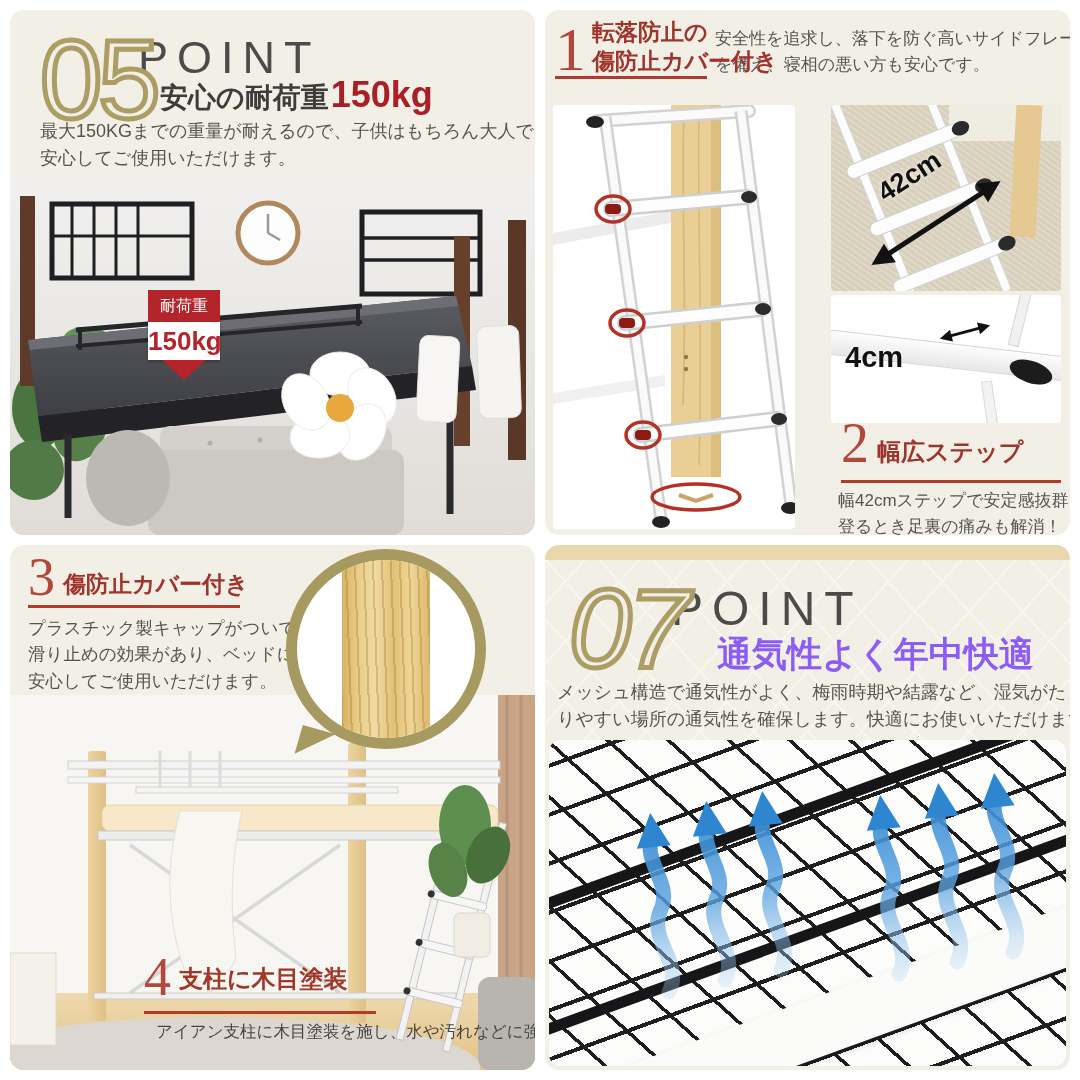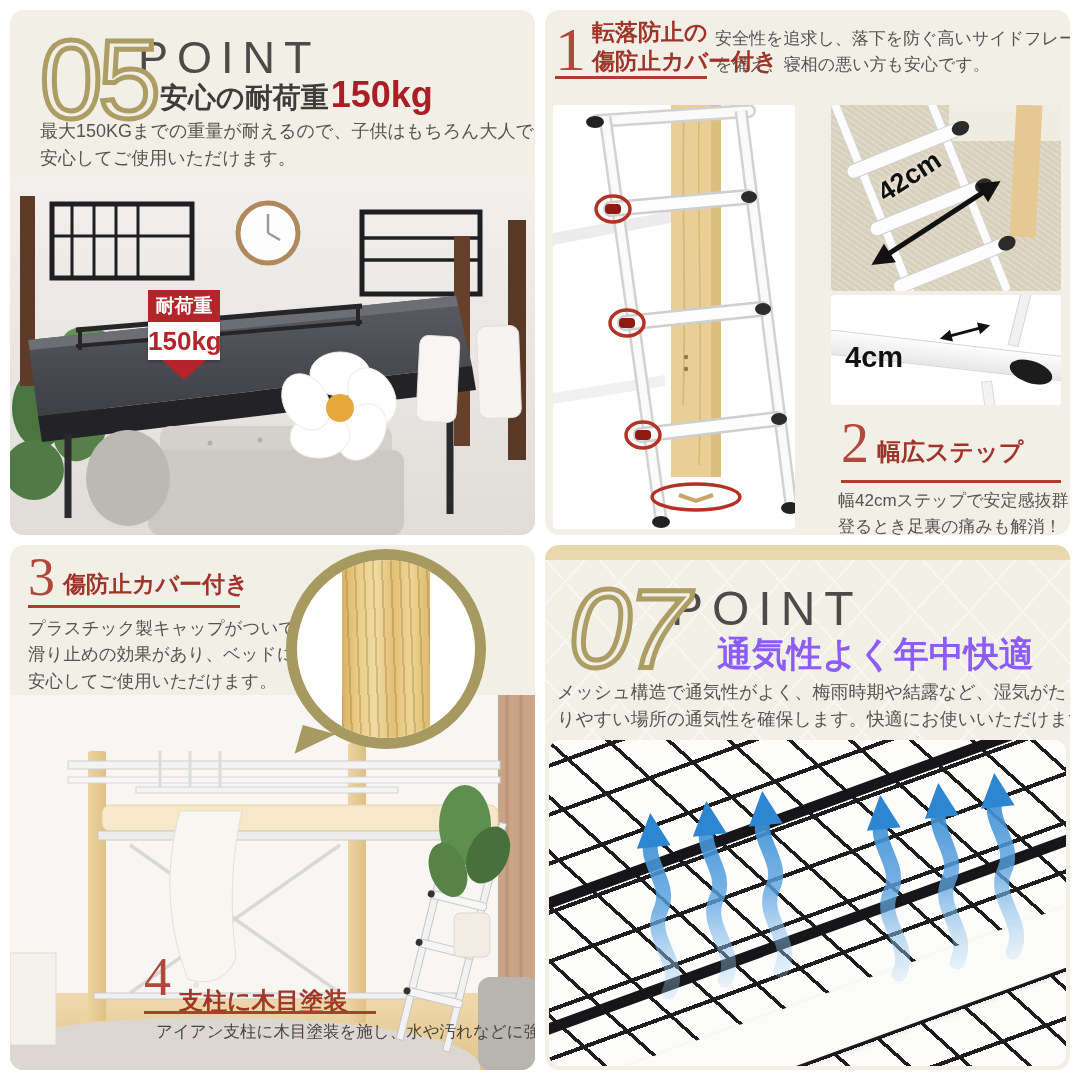--- a/index.html
+++ b/index.html
@@ -27,37 +27,37 @@
   
   .p-tl .big-num{left:30px;top:14px;}
   .p-tl .point-label{left:128px;top:22px;}
   .tl-title{position:absolute;left:150px;top:64px;z-index:4;display:flex;align-items:baseline;white-space:nowrap;}
   .tl-title .main{font-size:28px;font-weight:bold;color:#3c3c3a;}
   .tl-title .accent{font-size:36px;font-weight:bold;color:#aa1e26;margin-left:2px;}
   .tl-body{position:absolute;left:30px;top:108px;}
   .photo-tl{position:absolute;left:0;top:168px;width:525px;height:357px;background:linear-gradient(#f1f0ee,#e0ddd8);}
   .photo-tl svg{position:absolute;left:0;top:0;}
   .load-badge{position:absolute;left:138px;top:112px;width:72px;text-align:center;z-index:5;}
-  .load-badge .bt{background:#b3252b;color:#fff;font-size:19px;font-weight:bold;line-height:32px;height:32px;}
+  .load-badge .bt{background:#b3252b;color:#fff;font-size:16px;font-weight:normal;line-height:32px;height:32px;}
   .load-badge .bv{background:#ffffff;color:#b3252b;font-size:26px;font-weight:bold;line-height:38px;height:38px;box-shadow:0 2px 3px rgba(0,0,0,.25);}
   .load-badge .ba{width:0;height:0;margin:0 auto;border-left:22px solid transparent;border-right:22px solid transparent;border-top:20px solid #b3252b;}
 
   
   .tr-hdr{position:absolute;left:10px;top:8px;display:flex;z-index:2;}
   .tr-hdr .red-num{font-size:62px;margin-top:4px;}
   .tr-hdr .ttl{margin-left:6px;}
   .tr-hdr .ttl div{font-size:23px;line-height:1.25;}
   .tr-underline{position:absolute;left:10px;top:66px;width:152px;}
   .tr-desc{position:absolute;left:170px;top:16px;width:350px;font-size:17px;}
   .tr-photo-l{position:absolute;left:8px;top:95px;width:242px;height:424px;background:#ffffff;border-radius:4px;}
   .tr-photo-42{position:absolute;left:286px;top:95px;width:230px;height:186px;border-radius:4px;overflow:hidden;
                background:#d9d0bb;background-image:repeating-linear-gradient(35deg,rgba(255,255,255,.20) 0 2px,rgba(0,0,0,0) 2px 5px);}
   .dim42{position:absolute;left:44px;top:56px;transform:rotate(-33deg);text-align:center;}
   .dim42 .t{font-size:27px;font-weight:900;color:#101010;text-shadow:0 0 4px rgba(255,255,255,.8);}
-  .tr-photo-4{position:absolute;left:286px;top:285px;width:230px;height:110px;background:#ffffff;border-radius:4px;overflow:hidden;}
+  .tr-photo-4{position:absolute;left:286px;top:285px;width:230px;height:128px;background:#ffffff;border-radius:4px;overflow:hidden;}
   .tube{position:absolute;left:-10px;top:48px;width:252px;height:23px;border-radius:12px;background:linear-gradient(#fdfdfd,#e7e7e7);
         border:1px solid #d5d5d5;transform:rotate(6.5deg);}
   .tube-foot{position:absolute;right:8px;top:66px;width:44px;height:22px;background:#1c1c1c;border-radius:50%;transform:rotate(18deg);}
   .tube-leg{position:absolute;right:34px;top:-18px;width:9px;height:68px;background:#f1f1f1;border:1px solid #d8d8d8;transform:rotate(14deg);}
   .tube-leg2{position:absolute;right:66px;top:86px;width:9px;height:42px;background:#f3f3f3;border:1px solid #dadada;transform:rotate(-8deg);}
   .dim4{position:absolute;left:14px;top:46px;font-size:29px;font-weight:900;color:#101010;}
   .arr-sm{position:absolute;left:108px;top:28px;transform:rotate(-15deg);}
   .tr-hdr2{position:absolute;left:296px;top:408px;display:flex;align-items:flex-start;}
   .tr-hdr2 .red-num{font-size:56px;}
   .tr-hdr2 .red-title{font-size:24px;margin:18px 0 0 8px;white-space:nowrap;}
@@ -75,21 +75,21 @@
   .wood-bar{width:88px;height:100%;margin:0 auto;
             background:linear-gradient(90deg,#d9b264 0%,#e9cd87 18%,#f0dba2 38%,#e3c177 58%,#eed595 78%,#dcb96e 100%);
             position:relative;}
   .wood-bar:after{content:"";position:absolute;inset:0;
             background:repeating-linear-gradient(88deg,rgba(150,110,40,.30) 0 2px,rgba(0,0,0,0) 2px 9px);}
   .wood-tail{position:absolute;left:288px;top:184px;width:0;height:0;z-index:2;
              border-top:30px solid #a79a60;border-right:34px solid transparent;transform:rotate(16deg);}
   .photo-bl{position:absolute;left:0;top:150px;width:525px;height:375px;}
   .bl-hdr4{position:absolute;left:134px;top:408px;display:flex;z-index:4;}
   .bl-hdr4 .red-num{font-size:54px;}
-  .bl-hdr4 .red-title{font-size:24px;margin:32px 0 0 8px;white-space:nowrap;color:#a03828;}
+  .bl-hdr4 .red-title{font-size:24px;margin:10px 0 0 8px;white-space:nowrap;color:#a03828;}
   .bl-underline4{position:absolute;left:134px;top:466px;width:232px;z-index:4;}
   .bl-body4{position:absolute;left:146px;top:474px;font-size:16.5px;color:#474540;z-index:4;line-height:1.5;}
 
   
   .br-strip{position:absolute;left:0;top:0;width:525px;height:15px;background:#e8d8ac;border-radius:14px 14px 0 0;}
   .br-lattice{position:absolute;left:0;top:15px;width:525px;height:180px;opacity:.45;
       background:repeating-linear-gradient(48deg,rgba(255,255,255,.9) 0 2px,rgba(0,0,0,0) 2px 40px),
                  repeating-linear-gradient(-48deg,rgba(255,255,255,.9) 0 2px,rgba(0,0,0,0) 2px 40px);}
   .p-br .big-num{left:24px;top:28px;font-style:italic;}
   .p-br .point-label{left:126px;top:36px;font-size:48px;}

